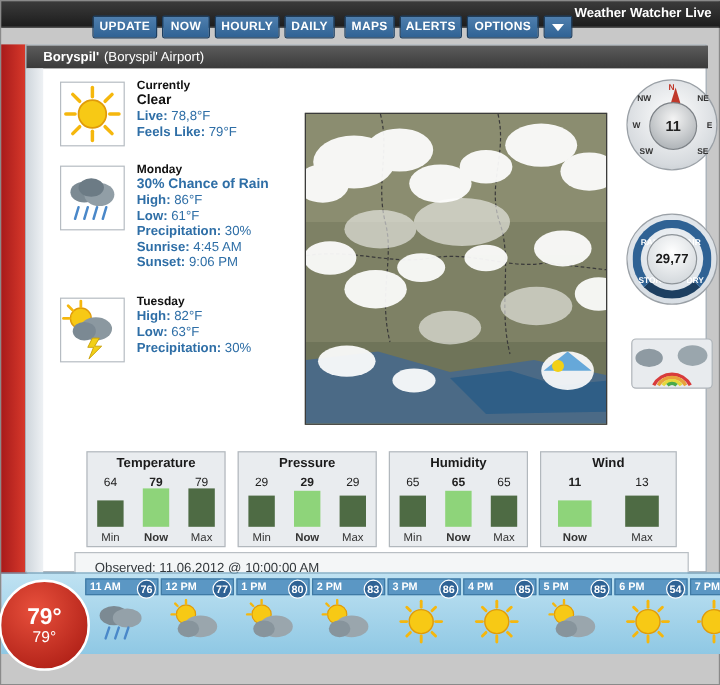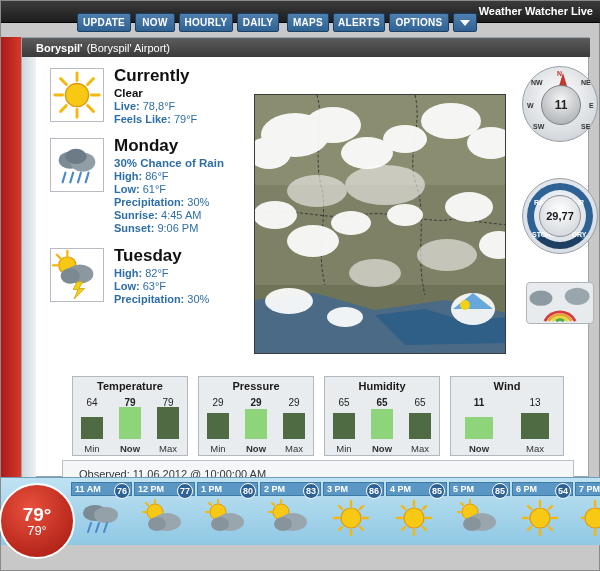--- a/index.html
+++ b/index.html
@@ -69,21 +69,21 @@
     background:linear-gradient(90deg,#cfd6dc,#eef1f4);
   }
   
   .fc-list { position:absolute; left:28px; top:28px; width:200px; }
   .fc-item { position:relative; margin-bottom:6px; min-height:64px; }
   .fc-icon {
     position:absolute; left:0; top:2px; width:54px; height:54px;
     background:#ffffff; border:1px solid #b6bcc2;
   }
   .fc-text { margin-left:64px; }
-  .fc-title { color:#111111; font-weight:bold; font-size:17px; }
+  .fc-title { color:#111111; font-weight:bold; font-size:10px; }
   .fc-cond { color:#2e6ea6; font-weight:bold; font-size:11.5px; margin-top:1px; }
   .fc-row { color:#2e6ea6; font-size:11px; margin-top:1px; }
   .fc-label { font-weight:bold; }
   
   .map {
     position:absolute; left:232px; top:56px; width:252px; height:260px;
     border:1px solid #3b3b3b;
     background:#7c7f63;
     overflow:hidden;
   }

